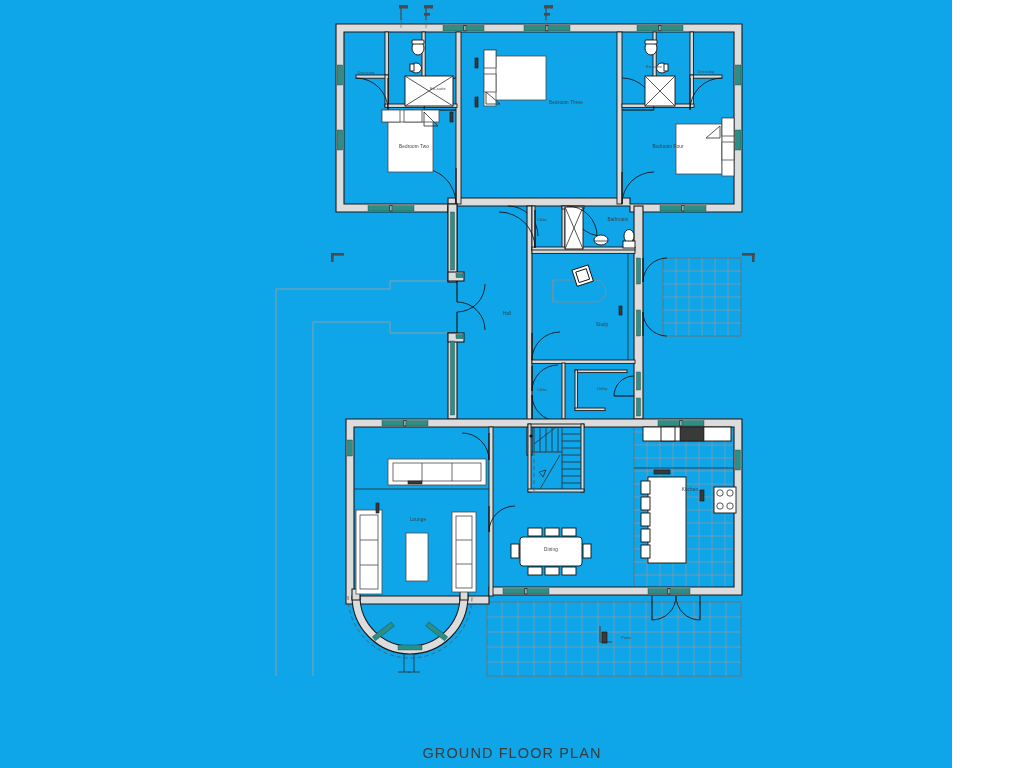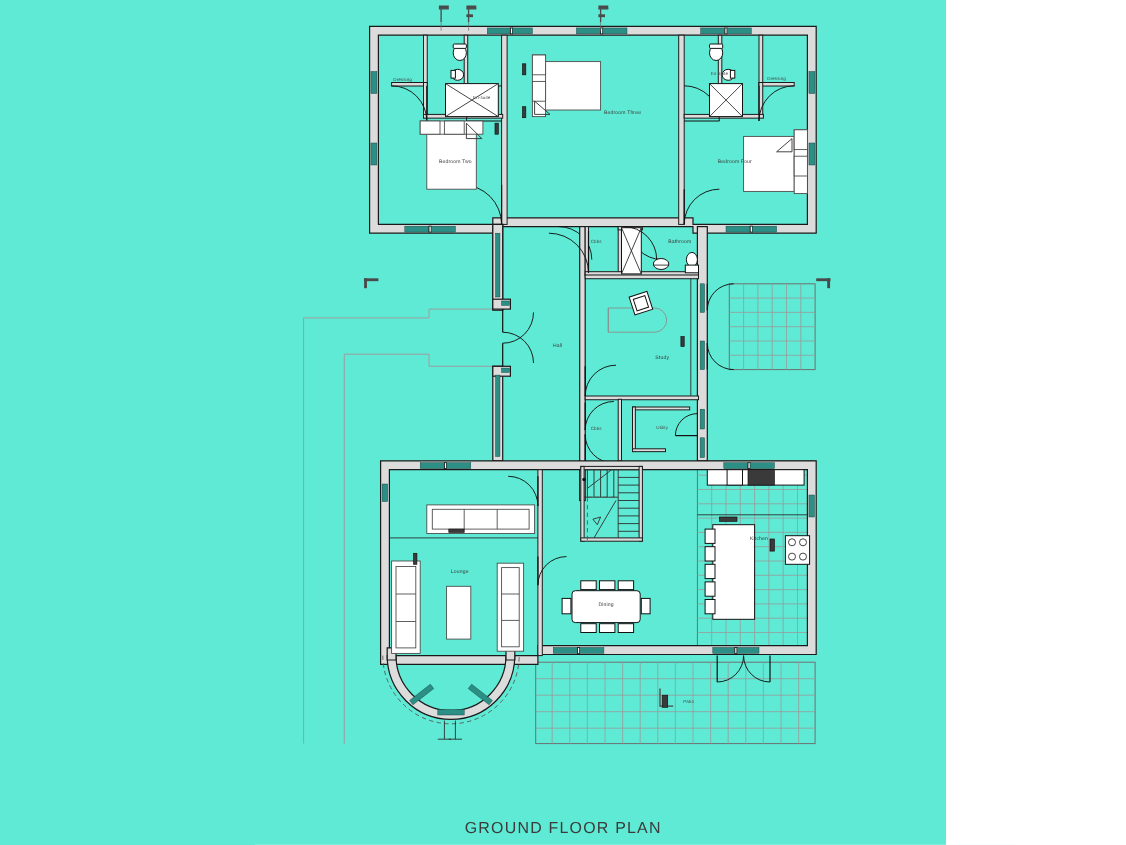--- a/index.html
+++ b/index.html
@@ -1,18 +1,18 @@
 <!DOCTYPE html>
 <html><head>
 <meta charset="utf-8">
 <style>
   html,body{margin:0;padding:0;background:#ffffff;}
   body{width:1024px;height:768px;overflow:hidden;
        font-family:"Liberation Sans", sans-serif;}
-  #stage{position:relative;width:860px;height:768px;background:#5eead4;}
+  #stage{position:relative;width:952px;height:768px;background:#0ea5e9;}
   svg#plan{position:absolute;left:0;top:0;width:1024px;height:768px;display:block;}
   .wall-fill{fill:#dcdcdc;stroke:#1a1a1a;stroke-width:1.1;}
   .wall-in{fill:#dcdcdc;stroke:#1a1a1a;stroke-width:0.9;}
   .glaz{fill:#2c8f86;stroke:#14413d;stroke-width:0.4;}
   .sash{fill:#ffffff;stroke:#1a1a1a;stroke-width:0.8;}
   .swing{fill:none;stroke:#111;stroke-width:0.85;}
   .leaf{fill:none;stroke:#111;stroke-width:1.1;}
   .furn{fill:#ffffff;stroke:#4a4a4a;stroke-width:0.8;}
   .furn-l{fill:none;stroke:#8d8d8d;stroke-width:0.8;}
   .furn-d{fill:#ffffff;stroke:#111;stroke-width:0.9;}

